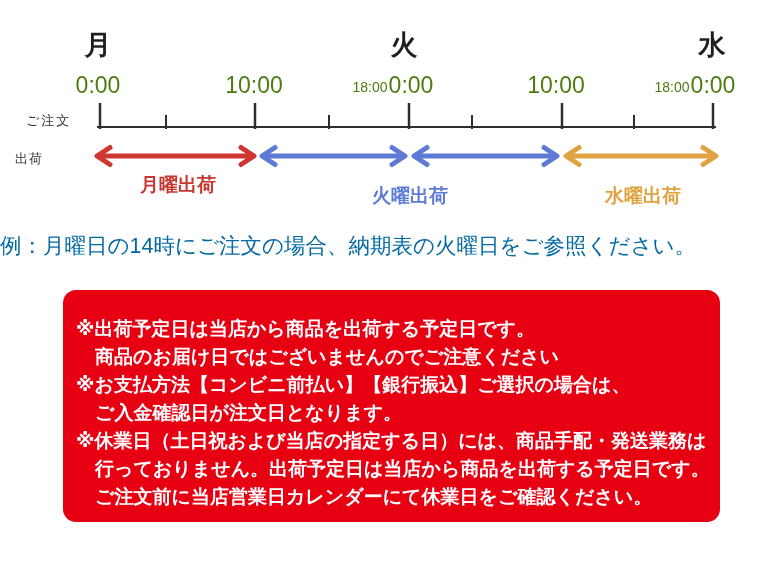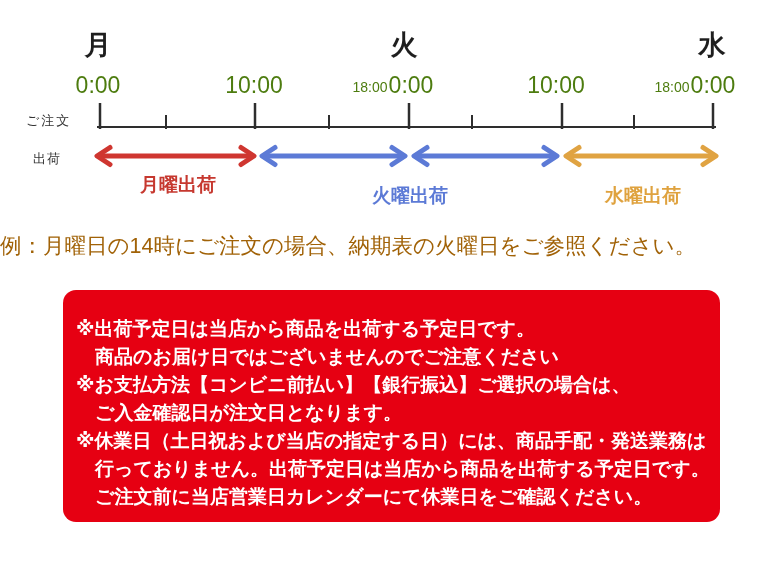--- a/index.html
+++ b/index.html
@@ -8,21 +8,21 @@
     font-family:"Liberation Sans","DejaVu Sans",sans-serif;color:#222;
   }
   .abs{position:absolute;}
   .center-x{transform:translateX(-50%);}
   .day-label{font-size:27px;font-weight:600;color:#1e1e1e;white-space:nowrap;}
   .time-label{font-size:23px;font-weight:500;color:#4d7c0f;white-space:nowrap;}
   .time-label.small{font-size:14px;font-weight:500;margin-left:40px;}
   .row-label{font-size:13px;color:#333;letter-spacing:2px;white-space:nowrap;}
   .ship-label{font-size:19px;font-weight:bold;white-space:nowrap;}
   .example-line{
-    width:648px;text-align:center;font-size:21.5px;font-weight:500;color:#a16207;
+    width:648px;text-align:center;font-size:21.5px;font-weight:500;color:#0369a1;
     white-space:nowrap;letter-spacing:0px;
   }
   .notice-box{
     left:63px;top:290px;width:657px;height:232px;border-radius:13px;
     box-sizing:border-box;padding:25px 10px 0 13px;
   }
   .notice-line{
     color:#ffffff;font-size:19px;font-weight:bold;line-height:28px;white-space:nowrap;
   }
   svg{display:block;}
@@ -40,21 +40,21 @@
 
     <div class="abs center-x time-label" style="left:98px;top:72px;">0:00</div>
     <div class="abs center-x time-label" style="left:254px;top:72px;">10:00</div>
     <div class="abs center-x time-label small" style="left:330px;top:79px;">18:00</div>
     <div class="abs center-x time-label" style="left:411px;top:72px;">0:00</div>
     <div class="abs center-x time-label" style="left:556px;top:72px;">10:00</div>
     <div class="abs center-x time-label small" style="left:632px;top:79px;">18:00</div>
     <div class="abs center-x time-label" style="left:713px;top:72px;">0:00</div>
 
     <div class="abs row-label" style="left:26px;top:112px;">ご注文</div>
-    <div class="abs row-label" style="left:33px;top:150px;letter-spacing:1px;text-align:center;">出荷</div>
+    <div class="abs row-label" style="left:15px;top:150px;letter-spacing:1px;text-align:center;">出荷</div>
 
     <svg class="abs" style="left:0;top:0;" width="768" height="230" viewBox="0 0 768 230">
 
       <g stroke="#2e2e2e">
         <line x1="97" y1="127" x2="716" y2="127" stroke-width="2"></line>
 
         <line x1="100" y1="103" x2="100" y2="129" stroke-width="2.5"></line>
         <line x1="255" y1="103" x2="255" y2="129" stroke-width="2.5"></line>
         <line x1="409" y1="103" x2="409" y2="129" stroke-width="2.5"></line>
         <line x1="562" y1="103" x2="562" y2="129" stroke-width="2.5"></line>

